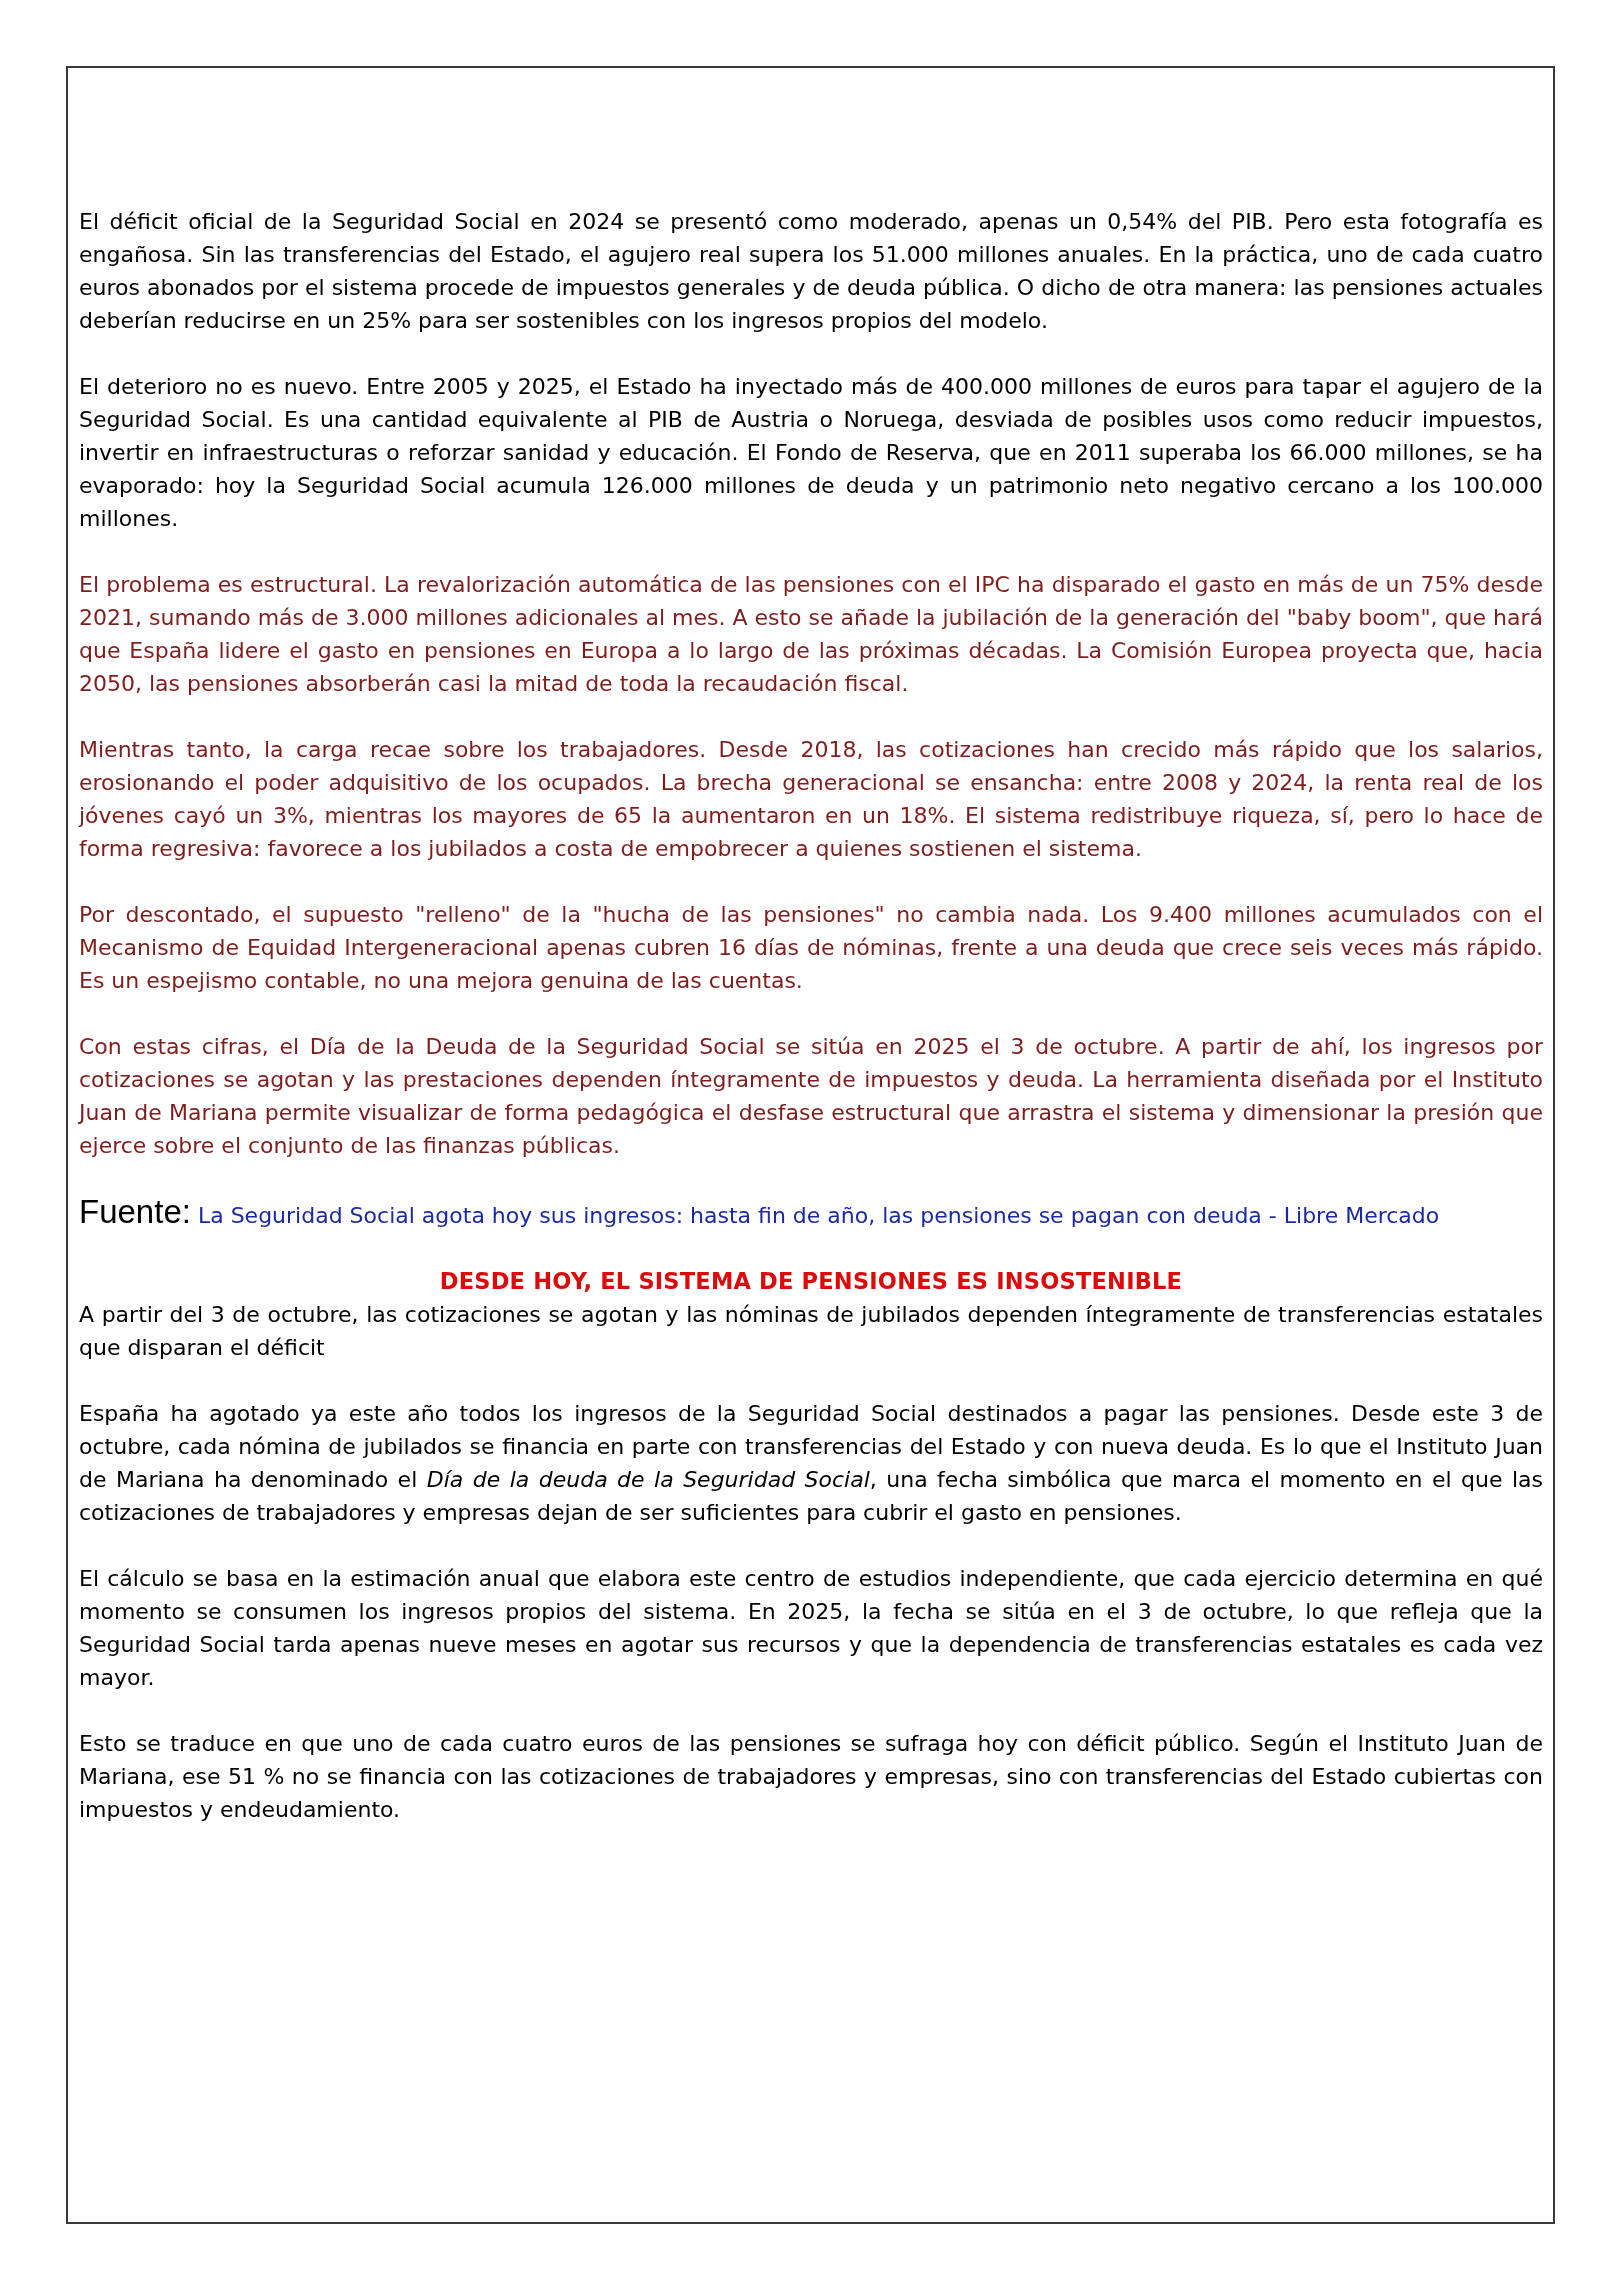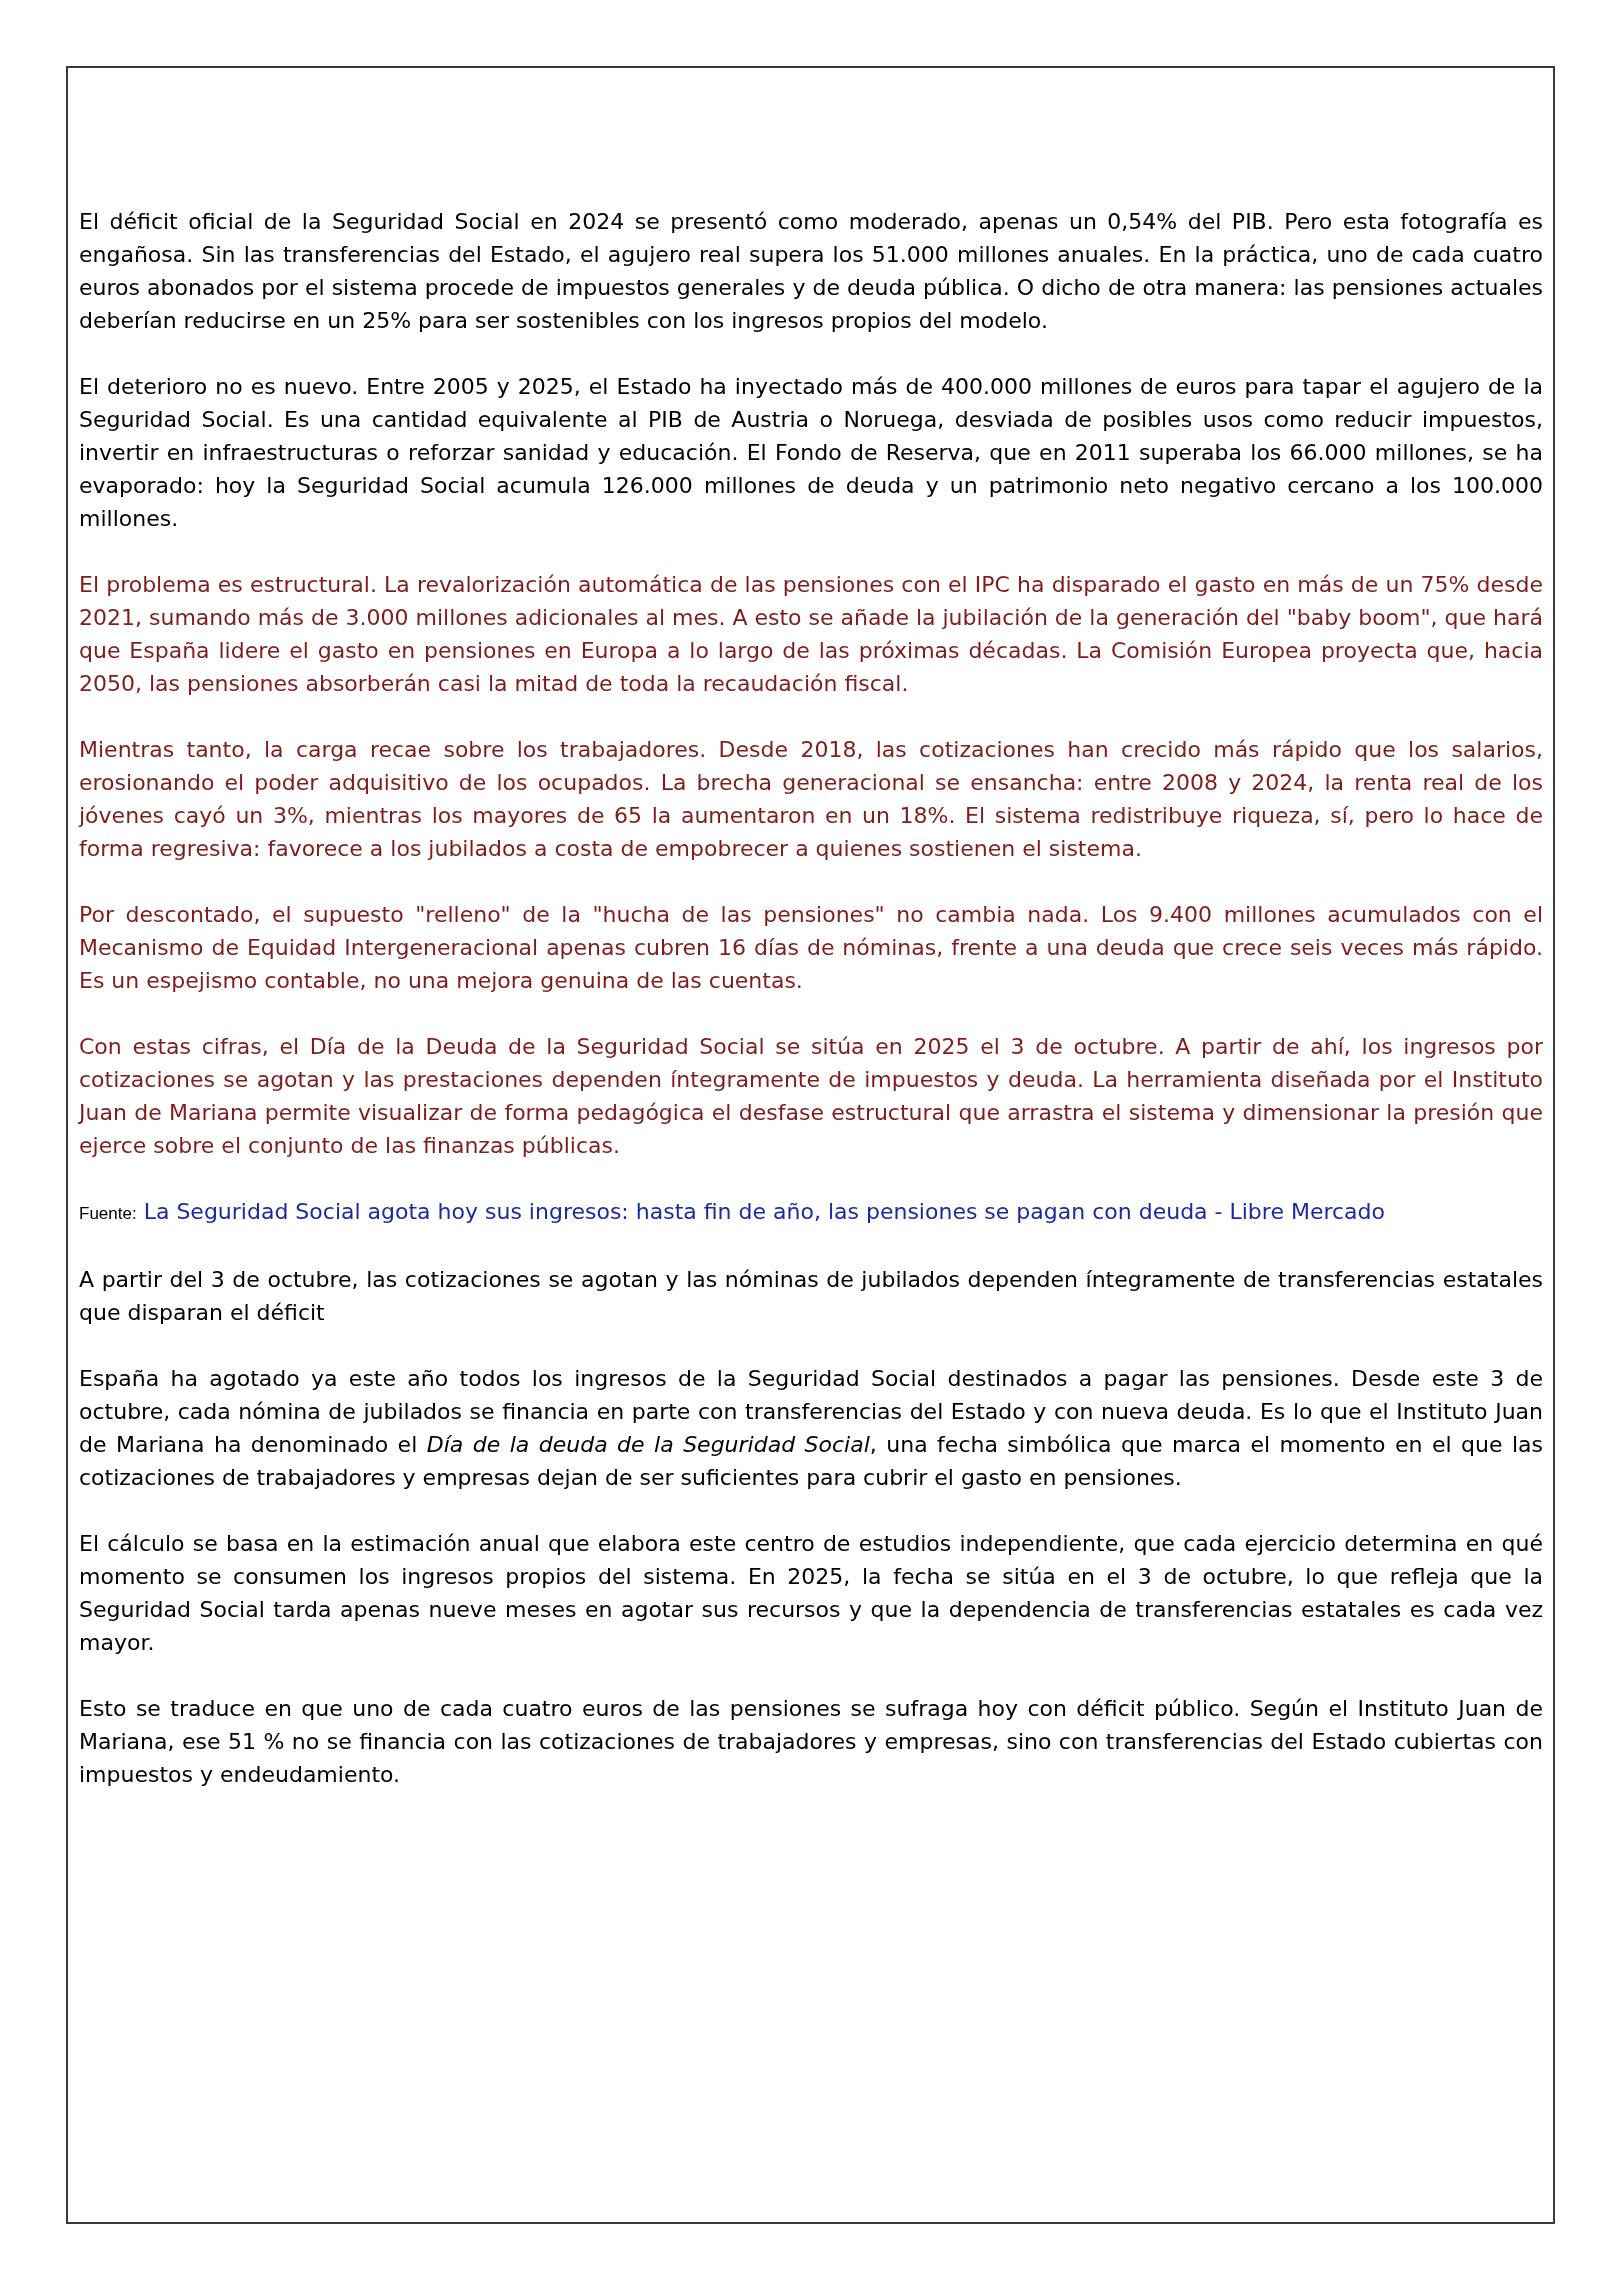--- a/index.html
+++ b/index.html
@@ -20,21 +20,21 @@
     h2.section-heading {
       margin: 0; font-size: 22.5px; line-height: 33px; font-weight: bold;
       color: #a50d0d; font-family: "DejaVu Sans", sans-serif;
     }
     h2.main-heading {
       margin: 0; text-align: center; font-size: 22.5px; line-height: 33px;
       font-weight: bold; color: #dd0a0a; font-family: "DejaVu Sans", sans-serif;
       letter-spacing: 0.2px;
     }
     .source { margin: 0 0 33px 0; text-align: justify; }
-    .source-label { font-family: "Liberation Sans", sans-serif; font-size: 17px; color: #000; }
+    .source-label { font-family: "Liberation Sans", sans-serif; font-size: 33px; color: #000; }
     .source-link { color: #1c2aa0; cursor: pointer; }
     em { }
   </style>
 </head>
 <body>
 
 <div class="frame"></div>
 
 <div class="content">
   <p>El déficit oficial de la Seguridad Social en 2024 se presentó como moderado, apenas un 0,54% del PIB. Pero esta fotografía es engañosa. Sin las transferencias del Estado, el agujero real supera los 51.000 millones anuales. En la práctica, uno de cada cuatro euros abonados por el sistema procede de impuestos generales y de deuda pública. O dicho de otra manera: las pensiones actuales deberían reducirse en un 25% para ser sostenibles con los ingresos propios del modelo.</p>
@@ -43,19 +43,20 @@
   <p class="gray">El problema es estructural. La revalorización automática de las pensiones con el IPC ha disparado el gasto en más de un 75% desde 2021, sumando más de 3.000 millones adicionales al mes. A esto se añade la jubilación de la generación del "baby boom", que hará que España lidere el gasto en pensiones en Europa a lo largo de las próximas décadas. La Comisión Europea proyecta que, hacia 2050, las pensiones absorberán casi la mitad de toda la recaudación fiscal.</p>
   <p class="gray">Mientras tanto, la carga recae sobre los trabajadores. Desde 2018, las cotizaciones han crecido más rápido que los salarios, erosionando el poder adquisitivo de los ocupados. La brecha generacional se ensancha: entre 2008 y 2024, la renta real de los jóvenes cayó un 3%, mientras los mayores de 65 la aumentaron en un 18%. El sistema redistribuye riqueza, sí, pero lo hace de forma regresiva: favorece a los jubilados a costa de empobrecer a quienes sostienen el sistema.</p>
   <p class="gray">Por descontado, el supuesto "relleno" de la "hucha de las pensiones" no cambia nada. Los 9.400 millones acumulados con el Mecanismo de Equidad Intergeneracional apenas cubren 16 días de nóminas, frente a una deuda que crece seis veces más rápido. Es un espejismo contable, no una mejora genuina de las cuentas.</p>
   <p class="gray">Con estas cifras, el Día de la Deuda de la Seguridad Social se sitúa en 2025 el 3 de octubre. A partir de ahí, los ingresos por cotizaciones se agotan y las prestaciones dependen íntegramente de impuestos y deuda. La herramienta diseñada por el Instituto Juan de Mariana permite visualizar de forma pedagógica el desfase estructural que arrastra el sistema y dimensionar la presión que ejerce sobre el conjunto de las finanzas públicas.</p>
 
   <p class="source">
     <span class="source-label">Fuente:</span>
     <a class="source-link">La Seguridad Social agota hoy sus ingresos: hasta fin de año, las pensiones se pagan con deuda - Libre Mercado</a>
   </p>
 
+  <h2 class="main-heading">DESDE HOY, EL SISTEMA DE PENSIONES ES INSOSTENIBLE</h2>
   <p>A partir del 3 de octubre, las cotizaciones se agotan y las nóminas de jubilados dependen íntegramente de transferencias estatales que disparan el déficit</p>
 
   <p><span>España ha agotado ya este año todos los ingresos de la Seguridad Social destinados a pagar las pensiones. Desde este 3 de octubre, cada nómina de jubilados se financia en parte con transferencias del Estado y con nueva deuda. Es lo que el Instituto Juan de Mariana ha denominado el </span><em>Día de la deuda de la Seguridad Social</em><span>, una fecha simbólica que marca el momento en el que las cotizaciones de trabajadores y empresas dejan de ser suficientes para cubrir el gasto en pensiones.</span></p>
   <p>El cálculo se basa en la estimación anual que elabora este centro de estudios independiente, que cada ejercicio determina en qué momento se consumen los ingresos propios del sistema. En 2025, la fecha se sitúa en el 3 de octubre, lo que refleja que la Seguridad Social tarda apenas nueve meses en agotar sus recursos y que la dependencia de transferencias estatales es cada vez mayor.</p>
   <p class="tight">Esto se traduce en que uno de cada cuatro euros de las pensiones se sufraga hoy con déficit público. Según el Instituto Juan de Mariana, ese 51 % no se financia con las cotizaciones de trabajadores y empresas, sino con transferencias del Estado cubiertas con impuestos y endeudamiento.</p>
 </div>
 
 
 </body></html>

